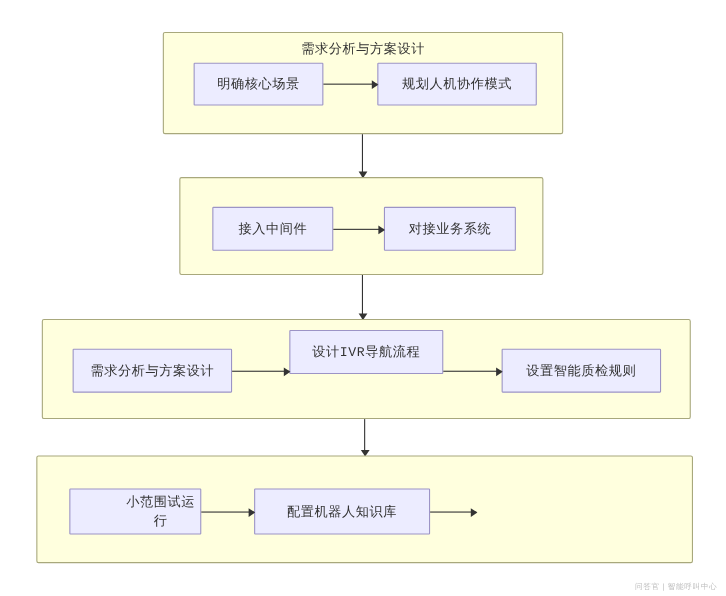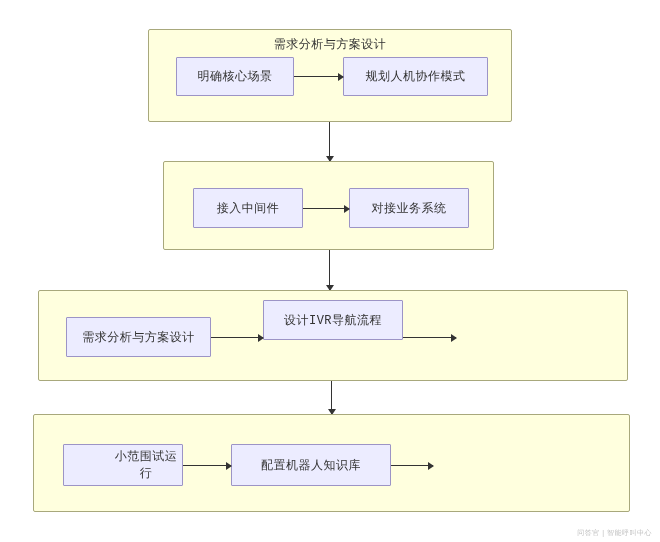--- a/index.html
+++ b/index.html
@@ -81,20 +81,21 @@
     </div>
   </div>
 
   <div class="vline" style="left:329px; top:250px; height:40px;">
     <span class="head-d"></span>
   </div>
 
   <div class="cluster" style="left:38px; top:290px; width:590px; height:91px;">
     <div class="node" style="left:27px; top:26px; width:145px; height:40px;">需求分析与方案设计</div>
     <div class="node" style="left:224px; top:9px; width:140px; height:40px;">设计IVR导航流程</div>
+    <div class="node" style="left:417px; top:26px; width:145px; height:40px;">设置智能质检规则</div>
     <div class="hline" style="left:172px; top:46px; width:52px;">
       <span class="head-r"></span>
     </div>
     <div class="hline" style="left:364px; top:46px; width:53px;">
       <span class="head-r"></span>
     </div>
   </div>
 
   <div class="vline" style="left:331px; top:381px; height:33px;">
     <span class="head-d"></span>

